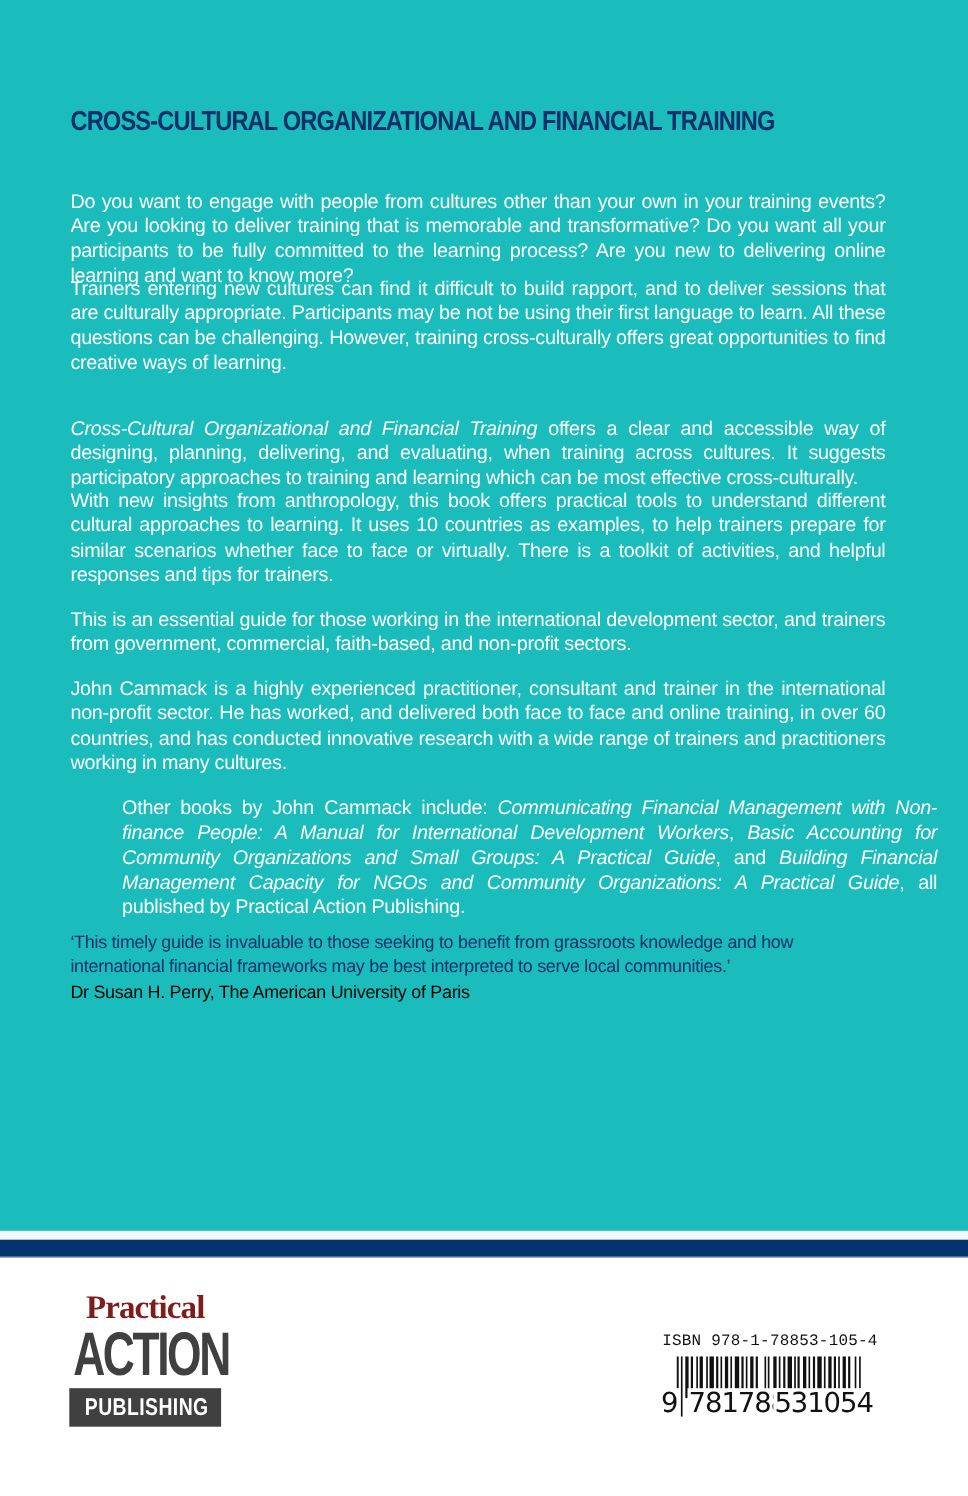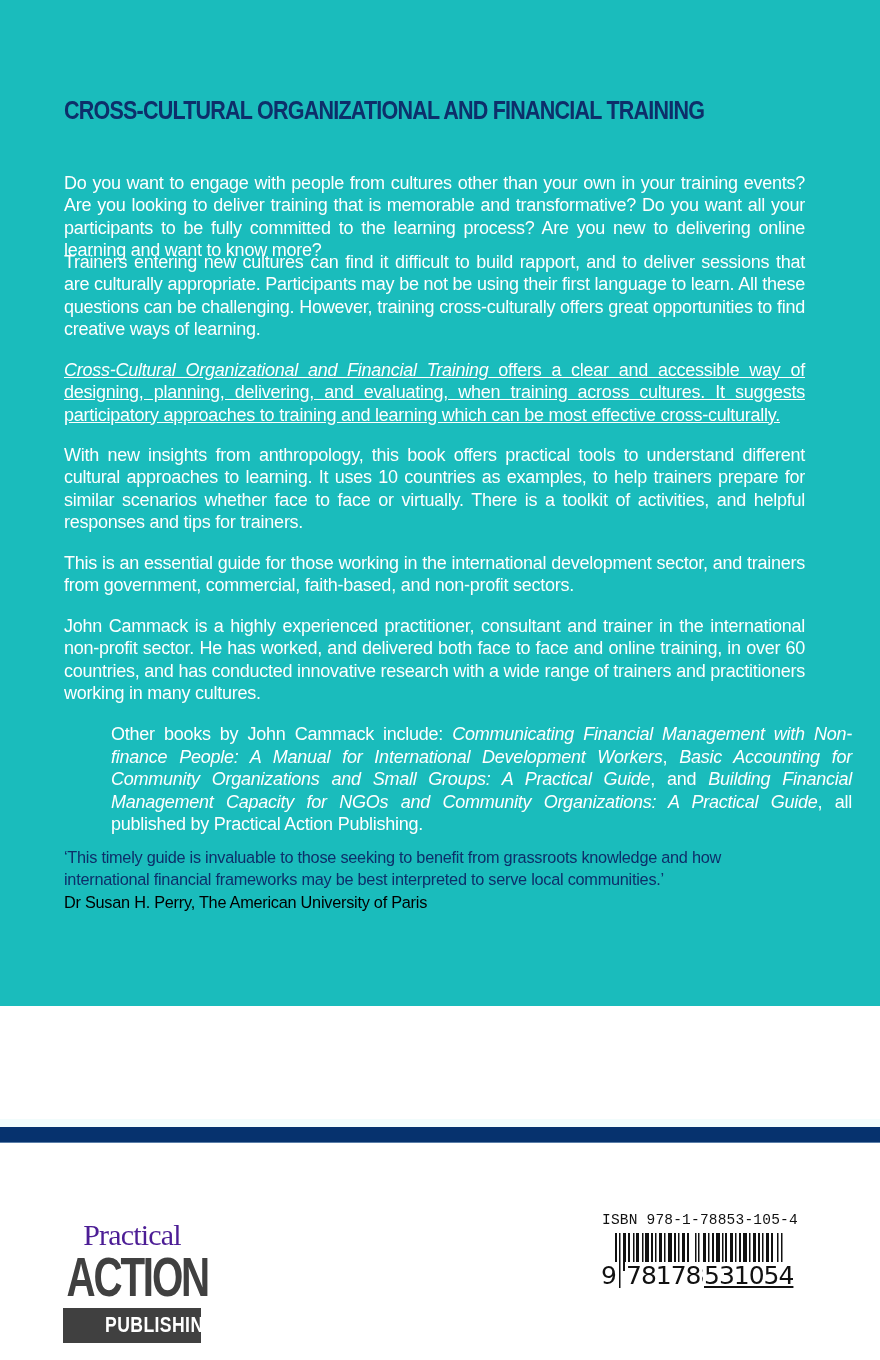--- a/index.html
+++ b/index.html
@@ -1,65 +1,65 @@
 <!DOCTYPE html>
 <html><head>
 <meta charset="utf-8">
 <style>
   * { box-sizing: border-box; margin: 0; padding: 0; }
   html, body { width: 880px; height: 1360px; overflow: hidden; background: #ffffff; }
   body { position: relative; font-family: "Liberation Sans", "DejaVu Sans", sans-serif; }
 
   .cover-top {
-    position: absolute; left: 0; top: 0; width: 880px; height: 1006px;
+    position: absolute; left: 0; top: 0; width: 880px; height: 1119px;
     background: #1ABCBC;
   }
   .title {
     position: absolute; left: 64px; top: 96px; width: 760px;
     color: #0D2F6A; font-weight: bold; font-size: 25px; letter-spacing: -0.9px;
     transform: scaleX(0.86); transform-origin: left top; white-space: nowrap;
     font-family: "Liberation Sans Narrow", "Liberation Sans", sans-serif;
   }
   .body-text {
     position: absolute; left: 64px; width: 741px;
     color: #ffffff; font-size: 18px; line-height: 22.3px; text-align: justify;
     letter-spacing: -0.25px;
   }
   .body-text .it { font-style: italic; }
   .p1 { top: 172px; }
   .p2 { top: 251px; }
-  .p3 { top: 359px; text-decoration: underline; }
+  .p3 { top: 378px; }
   .p4 { top: 444px; }
   .p5 { top: 552px; }
   .p6 { top: 615px; }
   .p7 { top: 723px; line-height: 22.6px; margin-left: 47px; }
 
   .quote { position: absolute; left: 64px; width: 745px; font-size: 16.3px; line-height: 22.3px; letter-spacing: -0.25px; }
   .quote .q { color: #0D2F6A; }
   .quote .src { color: #000000; }
   .quote1 { top: 846px; }
   .quote2 { top: 940px; }
 
   .white-gap { position: absolute; left: 0; top: 1119px; width: 880px; height: 8px; background: #F2FCFC; }
   .navy-band { position: absolute; left: 0; top: 1127px; width: 880px; height: 16px; background: #06326E; border-bottom: 1px solid #5b7ea8; }
 
   .logo { position: absolute; left: 63px; top: 1174px; width: 138px; }
   .logo-practical {
-    font-family: "Liberation Serif", "DejaVu Serif", serif; font-weight: normal;
-    color: #4c1d95; font-size: 30px; line-height: 30px; letter-spacing: -0.8px; text-align: center; margin-top: 46px;
+    font-family: "Liberation Serif", "DejaVu Serif", serif; font-weight: bold;
+    color: #7f1d1d; font-size: 30px; line-height: 30px; letter-spacing: -0.8px; text-align: center;
   }
   .logo-action {
     font-family: "Liberation Sans", sans-serif; font-weight: bold; color: #404040;
     font-size: 56px; line-height: 50px; letter-spacing: -3px; text-align: center;
     transform: scaleX(0.72); transform-origin: center top; margin-left: -22px; width: 182px;
     margin-top: 2px;
   }
   .logo-publishing {
     margin-top: 6px; background: #404040; color: #ffffff; font-weight: bold;
-    font-size: 22px; line-height: 34px; height: 35px; text-align: left; letter-spacing: 0.5px; padding-left: 28px;
+    font-size: 22px; line-height: 34px; height: 35px; text-align: left; letter-spacing: 0.5px;
   }
   .logo-publishing span { display: inline-block; transform: scaleX(0.8); }
 
   .isbn { position: absolute; left: 602px; top: 1212px; font-family: "Liberation Mono", "DejaVu Sans Mono", monospace; font-size: 14.5px; color: #111; letter-spacing: 0.2px; }
   .barcode { position: absolute; left: 615px; top: 1233px; width: 175px; height: 55px; }
   .barcode-digits { position: absolute; left: 600px; top: 1262px; height: 30px; font-family: "DejaVu Sans", sans-serif; font-size: 25px; color: #111; }
   .barcode-digits span { background: #fff; position: absolute; top: 0; line-height: 28px; padding: 0 1px; }
 </style>
 </head>
 <body>
@@ -129,14 +129,14 @@
       <rect x="147" y="0" width="1.5" height="38"></rect>
     <rect x="151" y="0" width="3" height="38"></rect>
       <rect x="156" y="0" width="2" height="38"></rect>
     <rect x="162" y="0" width="1.5" height="55"></rect>
       <rect x="166" y="0" width="1.5" height="55"></rect>
   </g>
 </svg>
 <div class="barcode-digits">
   <span style="left:0px;">9</span>
   <span style="left:25px; letter-spacing:-1px;">781788</span>
-  <span style="left:103px; letter-spacing:-1px;text-decoration:underline;">531054</span>
+  <span style="left:103px; letter-spacing:-1px;">531054</span>
 </div>
 
 </body></html>

